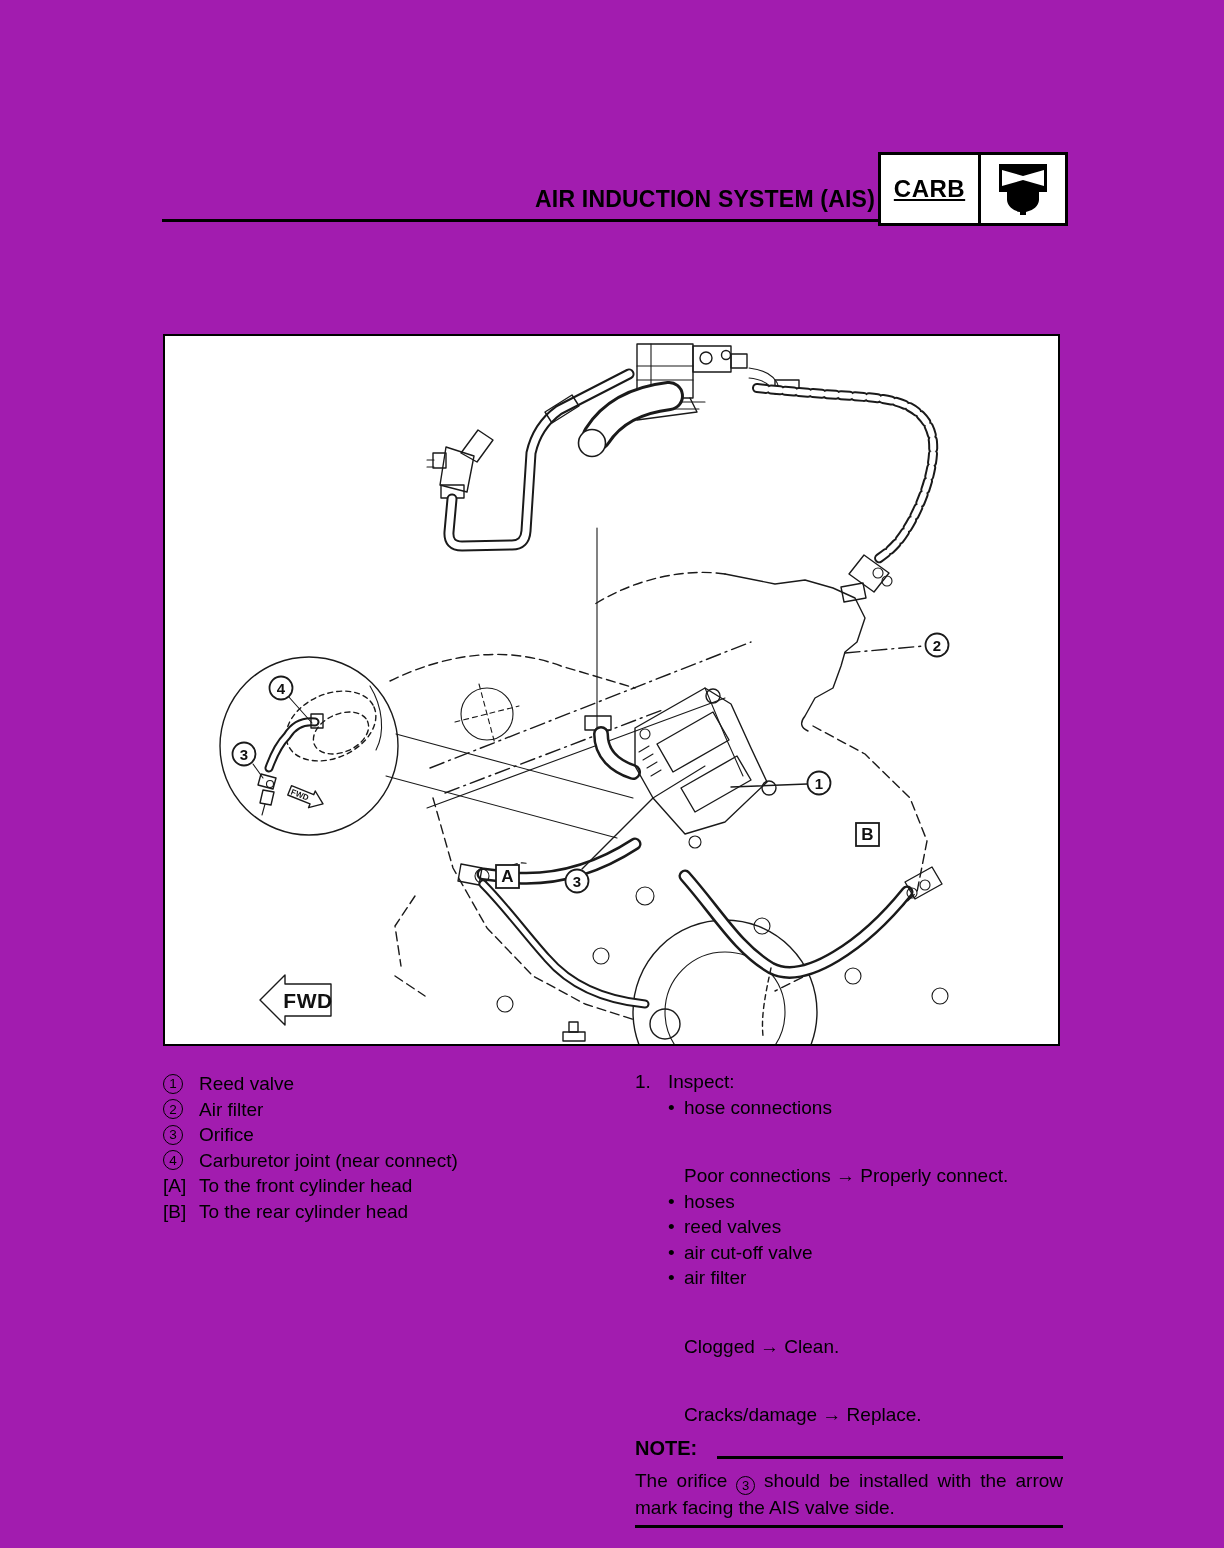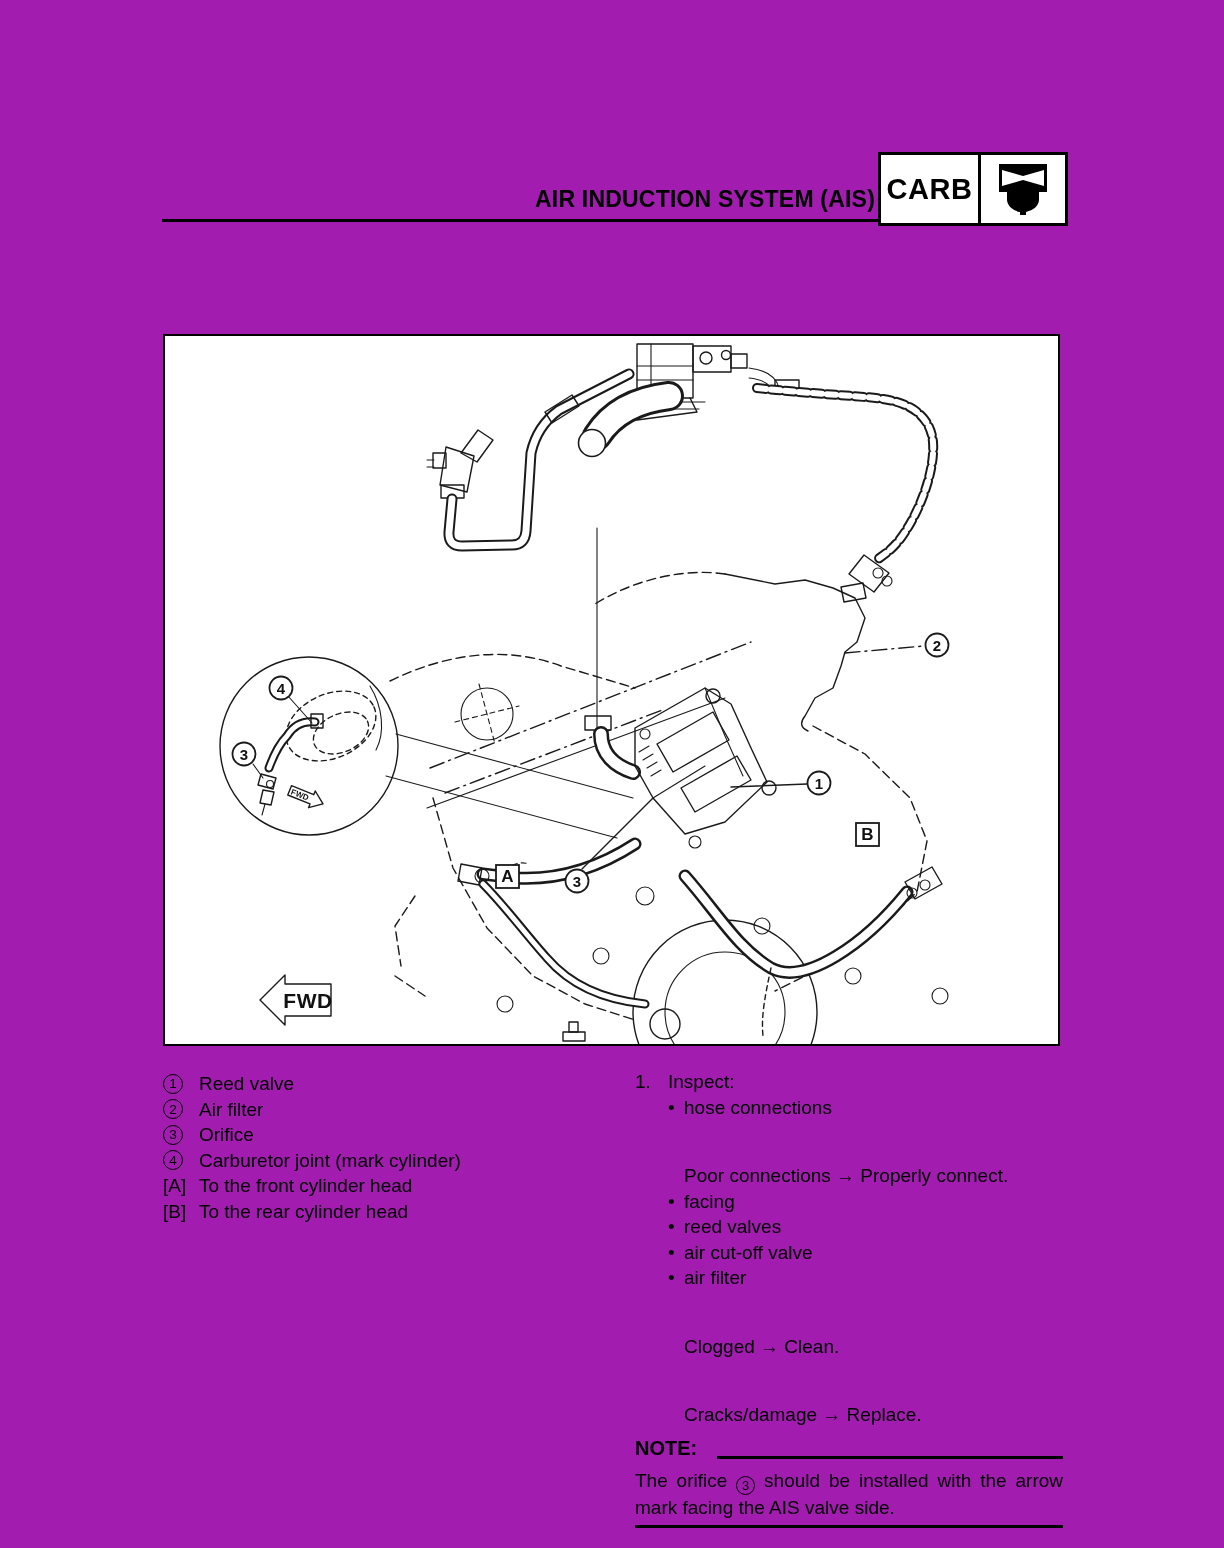--- a/index.html
+++ b/index.html
@@ -6,21 +6,21 @@
   .page{position:relative;width:1224px;height:1548px;background:#a21caf;
         font-family:"Liberation Sans",sans-serif;color:#000;overflow:hidden;}
 
   
   .page-title{position:absolute;left:163px;top:186px;width:712px;text-align:right;
               font-size:23px;font-weight:bold;letter-spacing:.2px;white-space:nowrap;}
   .header-rule{position:absolute;left:162px;top:219px;width:716px;height:3px;background:#000;}
   .carb-box{position:absolute;left:878px;top:152px;width:184px;height:68px;
             border:3px solid #000;display:flex;background:#fff;}
   .carb-cell-text{flex:0 0 97px;display:flex;align-items:center;justify-content:center;
-                  border-right:3px solid #000;font-size:29px;font-weight:bold;letter-spacing:.5px;}
+                  border-right:3px solid #000;font-size:24px;font-weight:bold;letter-spacing:.5px;text-decoration:underline;}
   .carb-cell-icon{flex:1;display:flex;align-items:center;justify-content:center;}
 
   
   .diagram-frame{position:absolute;left:163px;top:334px;width:893px;height:708px;
                  border:2px solid #000;background:#fff;}
   svg text{font-family:"Liberation Sans",sans-serif;}
   .ln{fill:none;stroke:#1a1a1a;stroke-width:1.4;stroke-linecap:round;stroke-linejoin:round;}
   .thin{stroke-width:1.1;}
   .dsh{stroke-dasharray:9 5;}
   .dsh2{stroke-dasharray:5 4;}
@@ -256,21 +256,21 @@
     <div class="legend-row">
       <span class="lg-marker">
           <span class="circ">3</span>
         </span>
       <span>Orifice</span>
     </div>
     <div class="legend-row">
       <span class="lg-marker">
           <span class="circ">4</span>
         </span>
-      <span>Carburetor joint (mark cylinder)</span>
+      <span>Carburetor joint (near connect)</span>
     </div>
     <div class="legend-row">
       <span class="lg-marker brk">[A]</span>
       <span>To the front cylinder head</span>
     </div>
     <div class="legend-row">
       <span class="lg-marker brk">[B]</span>
       <span>To the rear cylinder head</span>
     </div>
   </div>
@@ -285,21 +285,21 @@
     <div class="bullets">
       <div class="b-row">
         <span class="b-ind"></span>
           <span class="b-dot">•</span>
         <span>hose connections</span>
       </div>
       <div class="b-sub">Poor connections → Properly connect.</div>
       <div class="b-row">
         <span class="b-ind"></span>
           <span class="b-dot">•</span>
-        <span>facing</span>
+        <span>hoses</span>
       </div>
       <div class="b-row">
         <span class="b-ind"></span>
           <span class="b-dot">•</span>
         <span>reed valves</span>
       </div>
       <div class="b-row">
         <span class="b-ind"></span>
           <span class="b-dot">•</span>
         <span>air cut-off valve</span>

